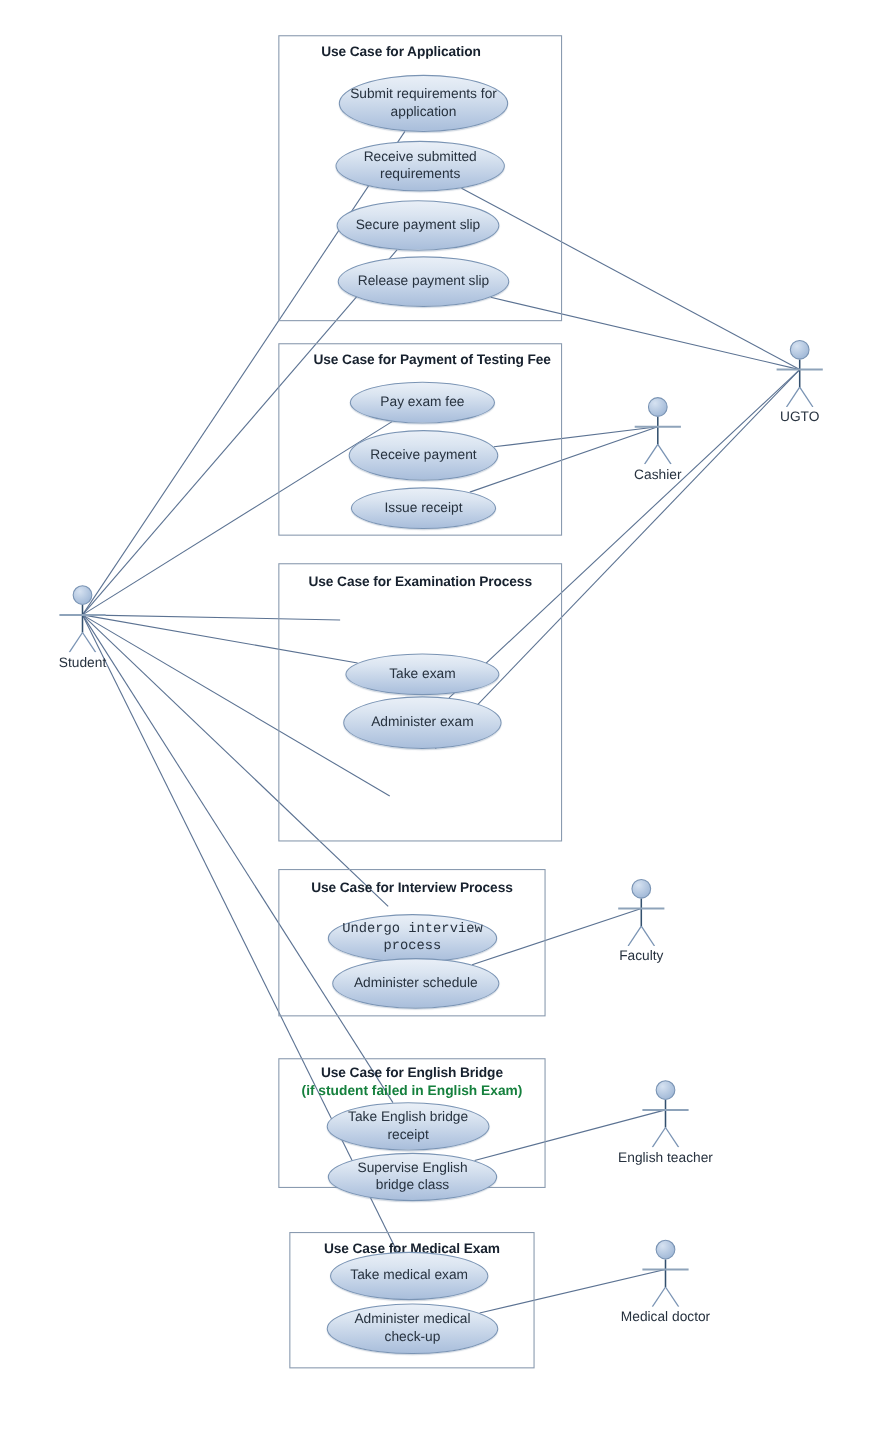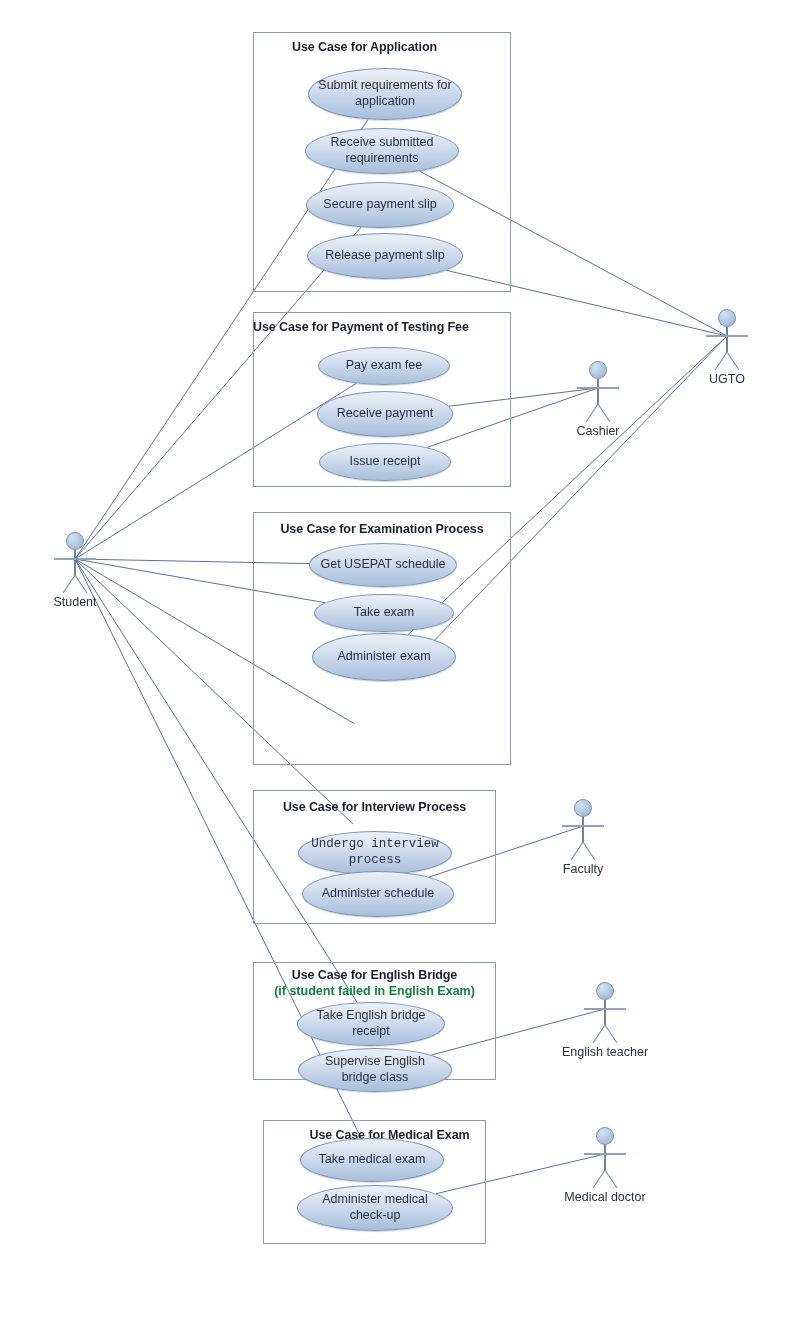--- a/index.html
+++ b/index.html
@@ -116,35 +116,32 @@
       <div class="usecase" style="left: 305px; top: 128px; width: 154px; height: 46px;">
         <span>Receive submitted requirements</span>
       </div>
       <div class="usecase" style="left: 306px; top: 182px; width: 148px; height: 46px;">
         <span>Secure payment slip</span>
       </div>
       <div class="usecase" style="left: 307px; top: 233px; width: 156px; height: 46px;">
         <span>Release payment slip</span>
       </div>
       <div class="pkg-box" style="left: 253px; top: 312px; width: 258px; height: 175px;"></div>
-      <div class="pkg-title" style="left: 253px; top: 320px; width: 208px;">Use Case for Payment of Testing Fee</div>
+      <div class="pkg-title" style="left: 253px; top: 320px; width: 208px; padding-left: 32px;">Use Case for Payment of Testing Fee</div>
       <div class="usecase" style="left: 318px; top: 347px; width: 132px; height: 38px;">
         <span>Pay exam fee</span>
       </div>
       <div class="usecase" style="left: 317px; top: 391px; width: 136px; height: 46px;">
         <span>Receive payment</span>
       </div>
       <div class="usecase" style="left: 319px; top: 443px; width: 132px; height: 38px;">
         <span>Issue receipt</span>
       </div>
       <div class="pkg-box" style="left: 253px; top: 512px; width: 258px; height: 253px;"></div>
       <div class="pkg-title" style="left: 253px; top: 522px; width: 258px;">Use Case for Examination Process</div>
-      <div class="usecase" style="left: 309px; top: 543px; width: 148px; height: 44px;">
-        <span>Get USEPAT schedule</span>
-      </div>
       <div class="usecase" style="left: 314px; top: 594px; width: 140px; height: 38px;">
         <span>Take exam</span>
       </div>
       <div class="usecase" style="left: 312px; top: 633px; width: 144px; height: 48px;">
         <span>Administer exam</span>
       </div>
       <div class="pkg-box" style="left: 253px; top: 790px; width: 243px; height: 134px;"></div>
       <div class="pkg-title" style="left: 253px; top: 800px; width: 243px;">Use Case for Interview Process</div>
       <div class="usecase" style="left: 298px; top: 831px; width: 154px; height: 44px; font-family: Liberation Mono, monospace;">
         <span>Undergo interview process</span>
@@ -155,21 +152,21 @@
       <div class="pkg-box" style="left: 253px; top: 962px; width: 243px; height: 118px;"></div>
       <div class="pkg-title" style="left: 253px; top: 968px; width: 243px;">Use Case for English Bridge</div>
       <div class="pkg-subtitle" style="left: 253px; top: 984px; width: 243px;">(if student failed in English Exam)</div>
       <div class="usecase" style="left: 297px; top: 1002px; width: 148px; height: 44px;">
         <span>Take English bridge receipt</span>
       </div>
       <div class="usecase" style="left: 298px; top: 1048px; width: 154px; height: 44px;">
         <span>Supervise English bridge class</span>
       </div>
       <div class="pkg-box" style="left: 263px; top: 1120px; width: 223px; height: 124px;"></div>
-      <div class="pkg-title" style="left: 263px; top: 1128px; width: 223px; margin-left: 15px;">Use Case for Medical Exam</div>
+      <div class="pkg-title" style="left: 263px; top: 1128px; width: 223px;">Use Case for Medical Exam</div>
       <div class="usecase" style="left: 300px; top: 1138px; width: 144px; height: 44px;">
         <span>Take medical exam</span>
       </div>
       <div class="usecase" style="left: 297px; top: 1185px; width: 156px; height: 46px;">
         <span>Administer medical check-up</span>
       </div>
       <div class="actor" style="left: 45px; top: 531px;"><svg width="60" height="62" viewBox="0 0 60 62">
           <defs>
             <radialGradient id="hg0" cx="35%" cy="30%" r="75%">
               <stop offset="0%" stop-color="#d6e2f1"></stop>

